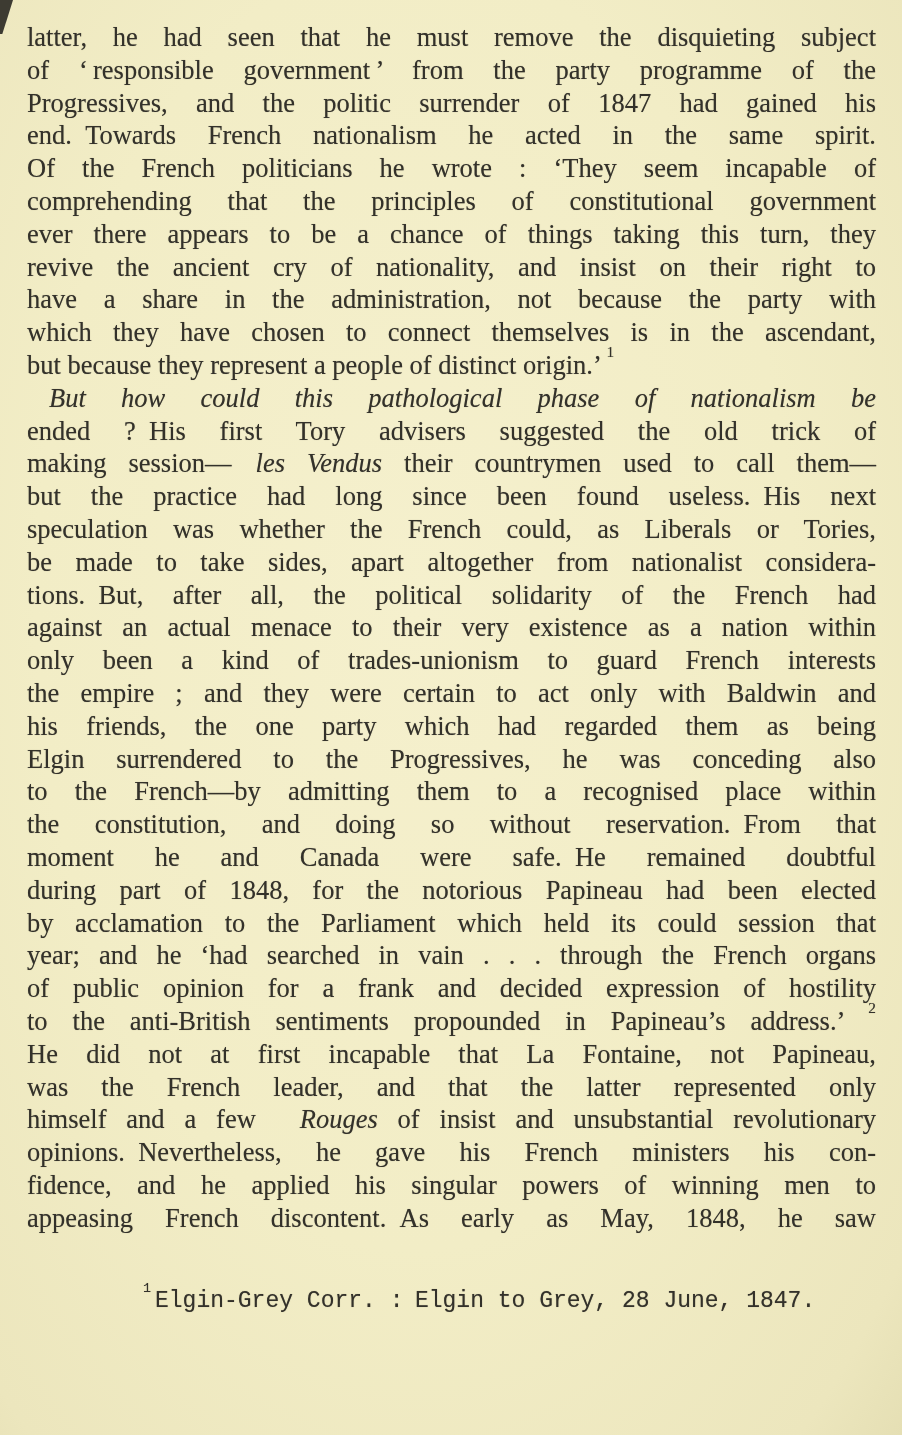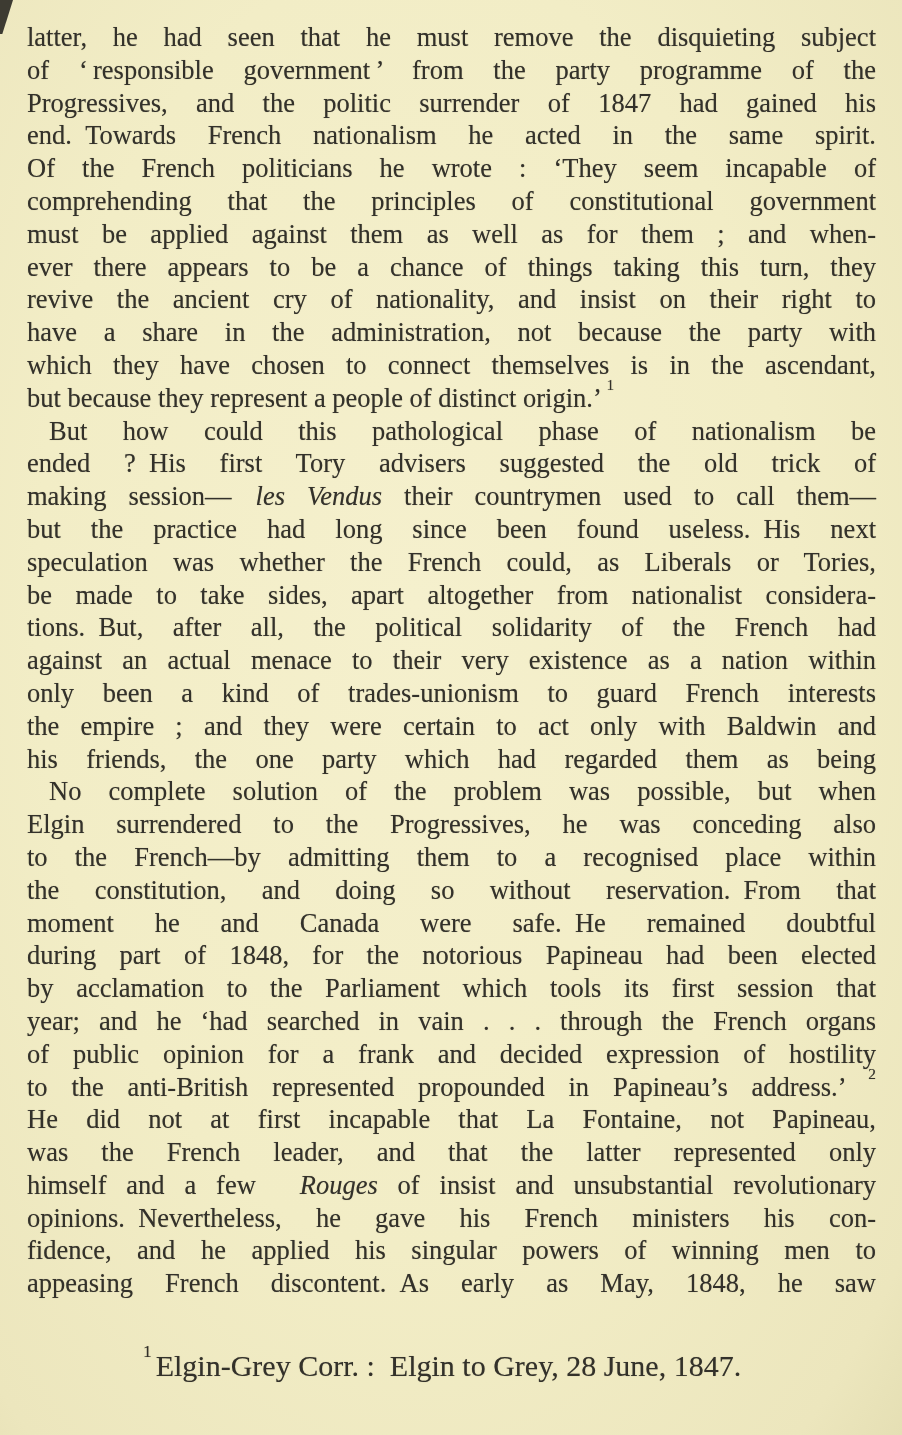--- a/index.html
+++ b/index.html
@@ -34,79 +34,78 @@
     left: 27px; top: 21px; width: 849px;
     font-size: 26.5px;
     line-height: 32.8px;
     text-shadow: 0 0 0.8px rgba(51, 49, 42, 0.45);
   }
   .line {
     text-align: justify;
     text-align-last: justify;
   }
   .line.para-end { text-align-last: left; }
-  .line.indent { text-indent: 22px; }
+  .line.indent { text-indent: 22px; font-style: italic; }
   .it { font-style: italic; margin-left: 24px; }
   sup.fnref {
     font-size: 0.58em;
     line-height: 0;
     position: relative;
     top: -0.45em;
   }
   .footnotes {
     position: absolute;
-    left: 27px; top: 1346px; width: 849px;
+    left: 27px; top: 1282px; width: 849px;
     padding-left: 116px;
     box-sizing: border-box;
-    font-size: 30px;
+    font-size: 23px;
     line-height: 39px;
     text-shadow: 0 0 0.8px rgba(51, 49, 42, 0.45);
+    font-family: Liberation Mono, monospace;
   }
   .footnote { text-align: left; }
   .footnote sup.fnref { margin-right: 4px; }
 </style>
 </head>
 <body>
 
 <div class="page">
   <div class="corner-mark"></div>
   <div class="text-block" id="text-block">
       <div class="line"><span>latter, he had seen that he must remove the disquieting subject</span></div>
       <div class="line"><span>of ‘ responsible government ’ from the party programme of the</span></div>
       <div class="line"><span>Progressives, and the politic surrender of 1847 had gained his</span></div>
       <div class="line"><span>end. Towards French nationalism he acted in the same spirit.</span></div>
       <div class="line"><span>Of the French politicians he wrote : ‘They seem incapable of</span></div>
       <div class="line"><span>comprehending that the principles of constitutional government</span></div>
-      <div class="line"><span>must be applied against them as well as for them ; and when-</span></div>
       <div class="line"><span>ever there appears to be a chance of things taking this turn, they</span></div>
       <div class="line"><span>revive the ancient cry of nationality, and insist on their right to</span></div>
       <div class="line"><span>have a share in the administration, not because the party with</span></div>
       <div class="line"><span>which they have chosen to connect themselves is in the ascendant,</span></div>
       <div class="line para-end"><span>but because they represent a people of distinct origin.’ </span><sup class="fnref">1</sup></div>
       <div class="line indent"><span>But how could this pathological phase of nationalism be</span></div>
       <div class="line"><span>ended ? His first Tory advisers suggested the old trick of</span></div>
       <div class="line"><span>making session—</span><span class="it">les Vendus</span><span> their countrymen used to call them—</span></div>
       <div class="line"><span>but the practice had long since been found useless. His next</span></div>
       <div class="line"><span>speculation was whether the French could, as Liberals or Tories,</span></div>
       <div class="line"><span>be made to take sides, apart altogether from nationalist considera-</span></div>
       <div class="line"><span>tions. But, after all, the political solidarity of the French had</span></div>
       <div class="line"><span>against an actual menace to their very existence as a nation within</span></div>
       <div class="line"><span>only been a kind of trades-unionism to guard French interests</span></div>
       <div class="line"><span>the empire ; and they were certain to act only with Baldwin and</span></div>
       <div class="line"><span>his friends, the one party which had regarded them as being</span></div>
-      <div class="line indent"><span>No complete solution of the problem was possible, but when</span></div>
       <div class="line"><span>Elgin surrendered to the Progressives, he was conceding also</span></div>
       <div class="line"><span>to the French—by admitting them to a recognised place within</span></div>
       <div class="line"><span>the constitution, and doing so without reservation. From that</span></div>
       <div class="line"><span>moment he and Canada were safe. He remained doubtful</span></div>
       <div class="line"><span>during part of 1848, for the notorious Papineau had been elected</span></div>
-      <div class="line"><span>by acclamation to the Parliament which tools its first session that</span></div>
+      <div class="line"><span>by acclamation to the Parliament which held its could session that</span></div>
       <div class="line"><span>year; and he ‘had searched in vain . . . through the French organs</span></div>
       <div class="line"><span>of public opinion for a frank and decided expression of hostility</span></div>
-      <div class="line"><span>to the anti-British represented propounded in Papineau’s address.’ </span><sup class="fnref">2</sup></div>
+      <div class="line"><span>to the anti-British sentiments propounded in Papineau’s address.’ </span><sup class="fnref">2</sup></div>
       <div class="line"><span>He did not at first incapable that La Fontaine, not Papineau,</span></div>
       <div class="line"><span>was the French leader, and that the latter represented only</span></div>
       <div class="line"><span>himself and a few </span><span class="it">Rouges</span><span> of insist and unsubstantial revolutionary</span></div>
       <div class="line"><span>opinions. Nevertheless, he gave his French ministers his con-</span></div>
       <div class="line"><span>fidence, and he applied his singular powers of winning men to</span></div>
       <div class="line"><span>appeasing French discontent. As early as May, 1848, he saw</span></div>
     </div>
   <div class="footnotes" id="footnotes">
       <div class="footnote"><sup class="fnref">1</sup><span>Elgin-Grey Corr. : Elgin to Grey, 28 June, 1847.</span></div>
     </div>

